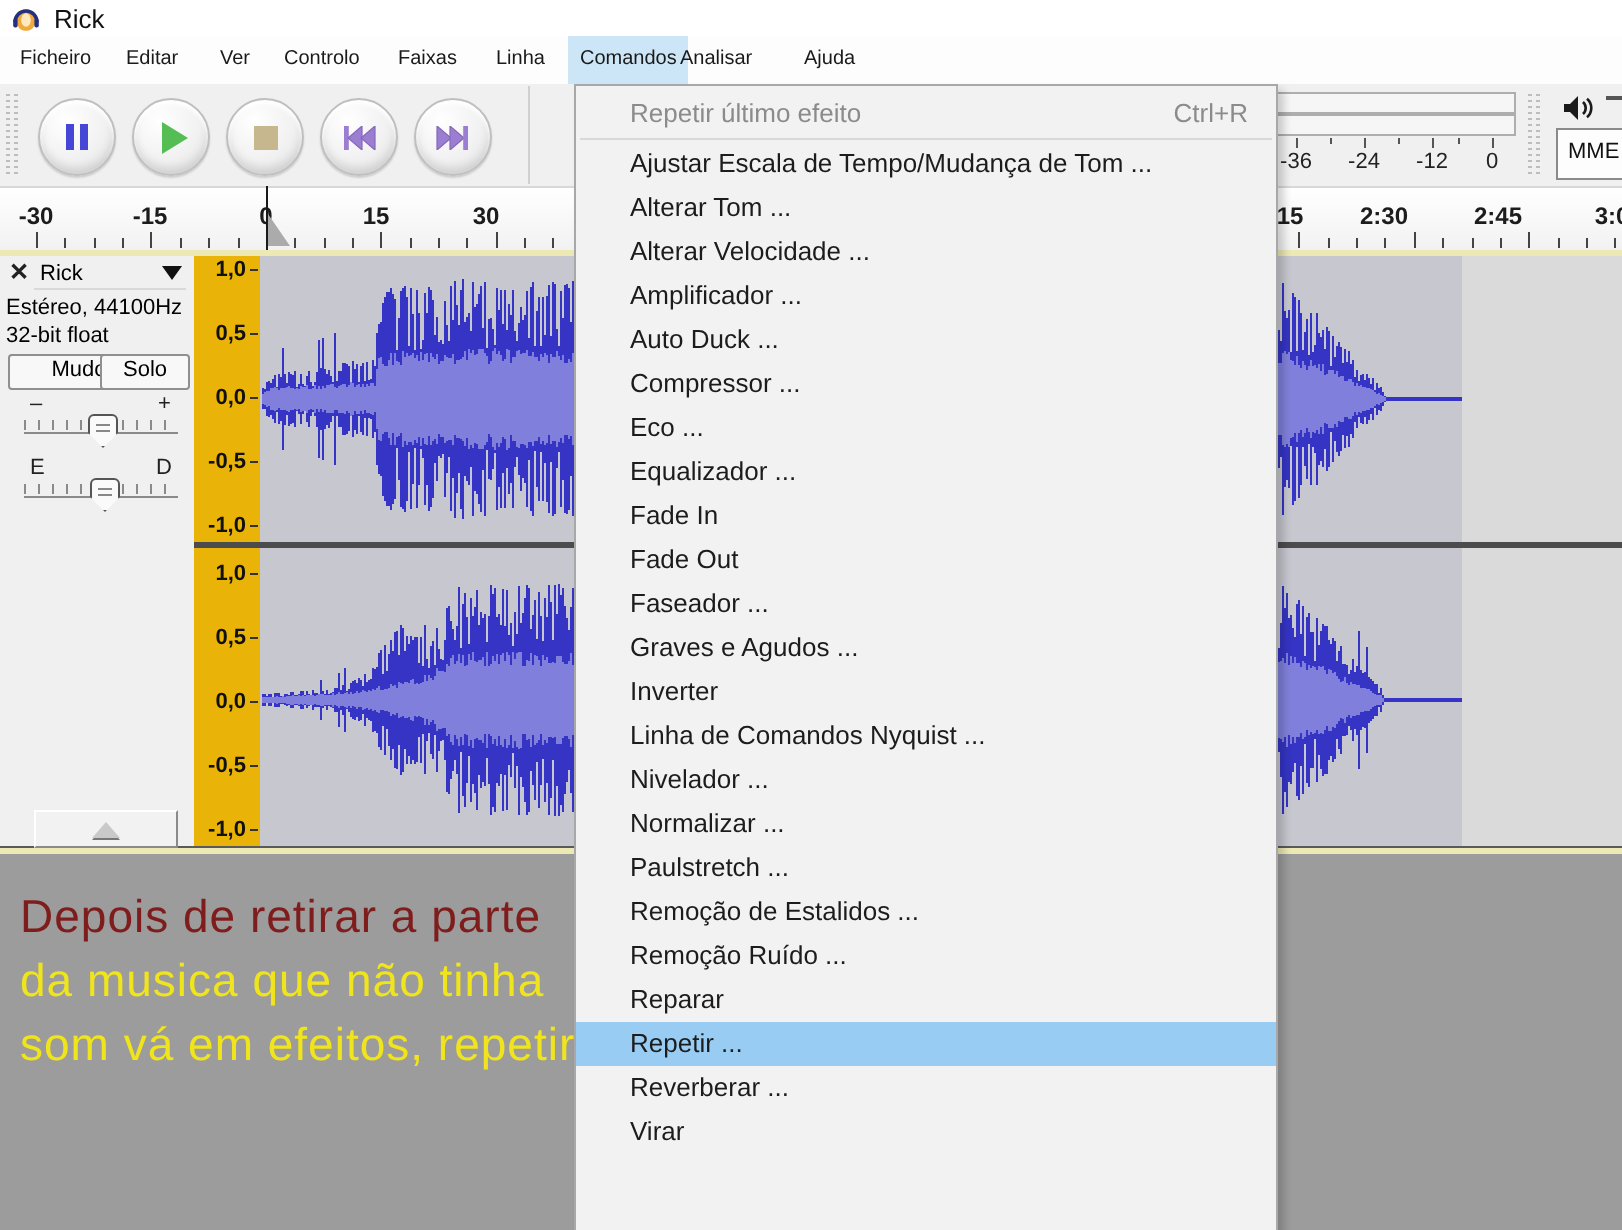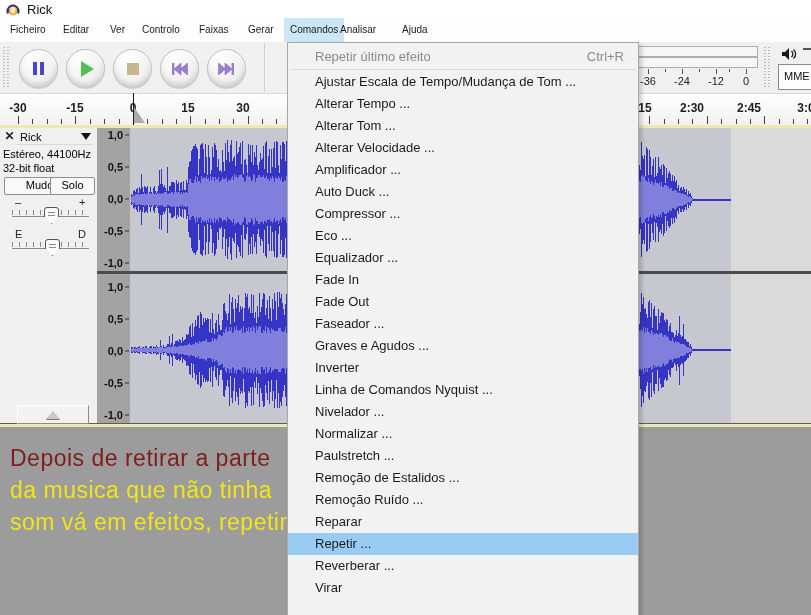--- a/index.html
+++ b/index.html
@@ -76,21 +76,21 @@
   .sl-line{position:absolute;left:12px;width:77px;height:1px;background:#8a8a8a;}
   .sl-thumb{position:absolute;width:13px;height:15px;background:#fafafa;border:1px solid #555;
             clip-path:polygon(0 0,100% 0,100% 55%,50% 100%,0 55%);border-radius:3px;}
   .sl-thumb::after{content:"";position:absolute;left:3px;right:3px;top:4px;height:1px;background:#888;box-shadow:0 3px 0 #888;}
   #collapse-btn{position:absolute;left:17px;top:277px;width:70px;height:17px;background:#f2f2f2;
                 border:1px solid;border-color:#ffffff #8a8a8a #8a8a8a #ffffff;display:flex;align-items:center;justify-content:center;}
   #collapse-icon{width:0;height:0;border-left:7px solid transparent;border-right:7px solid transparent;
                  border-bottom:8px solid #c9c9c9;filter:drop-shadow(0 1px 0 #777);}
 
   
-  .vruler{background:#a3a3a3;border-right:1px solid #4e4e4e;}
+  .vruler{background:#eab308;border-right:1px solid #4e4e4e;}
   #vruler1{left:97px;top:128px;width:33px;height:143px;}
   #vruler2{left:97px;top:274px;width:33px;height:149px;}
   .v-label{position:absolute;right:7px;transform:translateY(-50%);font-size:11px;font-weight:bold;color:#111;}
   .v-tick{position:absolute;right:1px;width:4px;height:1px;background:#333;transform:translateY(-50%);}
 
   
   #wave1{left:130px;top:128px;}
   #wave2{left:130px;top:274px;}
   #channel-sep{left:97px;top:271px;width:714px;height:3px;background:#4c4c4c;}
 
@@ -123,21 +123,21 @@
     </svg>
     <span class="abs" id="window-title">Rick</span>
   </div>
 
   <div class="abs" id="menubar">
       <div class="mb-item" style="left: 4px;">Ficheiro</div>
       <div class="mb-item" style="left: 57px;">Editar</div>
       <div class="mb-item" style="left: 104px;">Ver</div>
       <div class="mb-item" style="left: 136px;">Controlo</div>
       <div class="mb-item" style="left: 193px;">Faixas</div>
-      <div class="mb-item" style="left: 242px;">Gerar</div>
+      <div class="mb-item" style="left: 242px;">Linha</div>
       <div class="mb-item active" style="left: 284px;">Comandos</div>
       <div class="mb-item" style="left: 334px;">Analisar</div>
       <div class="mb-item" style="left: 396px;">Ajuda</div>
     </div>
 
   <div class="abs" id="toolbar">
     <div id="transport-section">
       <div class="grip" id="transport-grip"></div>
       <div class="tbtn" style="left:19px">
           <div class="ic-pause"></div>
@@ -2586,21 +2586,20 @@
     </div>
 
   <div class="abs" id="effects-menu">
     <div id="menu-title-item">
       <span id="menu-title-label">Repetir último efeito</span>
       <span id="menu-title-shortcut">Ctrl+R</span>
     </div>
     <div id="menu-sep"></div>
     <div id="menu-items">
         <div class="menu-item">Ajustar Escala de Tempo/Mudança de Tom ...</div>
-        <div class="menu-item">Alterar Tempo ...</div>
         <div class="menu-item">Alterar Tom ...</div>
         <div class="menu-item">Alterar Velocidade ...</div>
         <div class="menu-item">Amplificador ...</div>
         <div class="menu-item">Auto Duck ...</div>
         <div class="menu-item">Compressor ...</div>
         <div class="menu-item">Eco ...</div>
         <div class="menu-item">Equalizador ...</div>
         <div class="menu-item">Fade In</div>
         <div class="menu-item">Fade Out</div>
         <div class="menu-item">Faseador ...</div>

